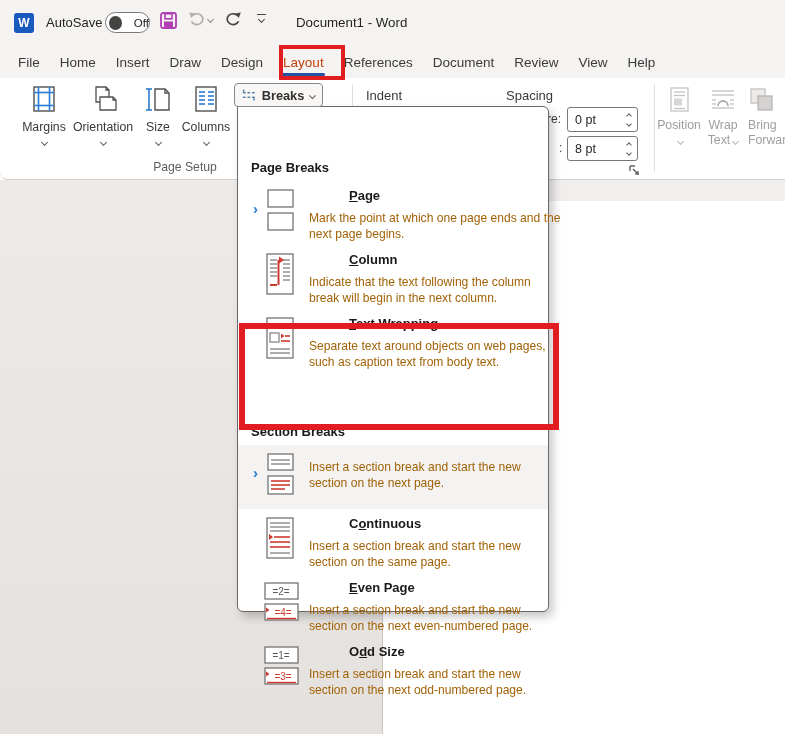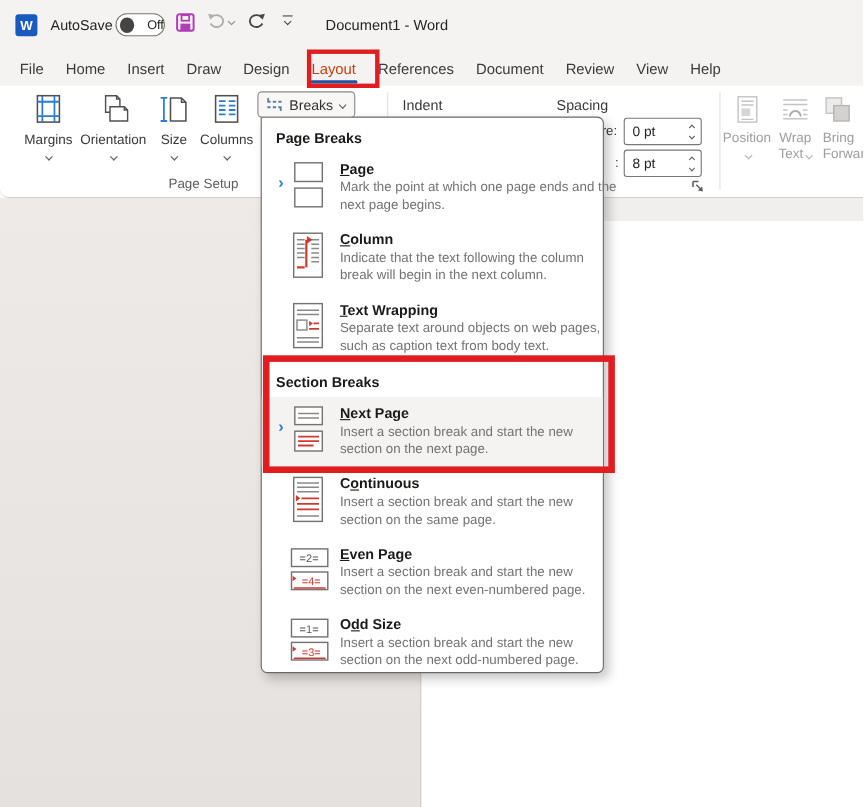--- a/index.html
+++ b/index.html
@@ -36,21 +36,21 @@
   .ribbon { position:absolute; left:0; top:78px; width:785px; height:102px; background:#fff;
     border-bottom:1px solid #d2d0ce; border-radius:0 0 0 8px; }
   .big-btn { position:absolute; top:6px; height:88px; text-align:center; color:#3b3a39; font-size:12.3px; }
   .big-btn .lbl { margin-top:3px; }
   .big-btn .cv { color:#605e5c; margin-top:4px; }
   .grp-label { position:absolute; left:145px; top:82px; width:80px; text-align:center; font-size:12.2px; color:#605e5c; }
   .vdiv { position:absolute; top:6px; width:1px; height:88px; background:#e1dfdd; }
 
   .breaks-btn { position:absolute; left:234px; top:5px; width:89px; height:24px; background:#f8f7f6;
     border:1px solid #8a8886; border-radius:4px; display:flex; align-items:center; padding:0 7px; gap:6px;
-    font-size:12.8px; color:#323130; z-index:31; }
+    font-size:12.8px; color:#323130; z-index:31;font-weight:bold; }
   .breaks-btn .cv { color:#605e5c; }
 
   .sub-label { position:absolute; font-size:13px; color:#3b3a39; }
   .frag { position:absolute; font-size:12px; color:#3b3a39; }
   .spinner { position:absolute; left:567px; width:71px; height:25px; border:1px solid #7a7876;
     border-radius:3px; background:#fff; display:flex; align-items:center; }
   .spin-val { flex:1; padding-left:7px; font-size:12.5px; color:#252423; }
   .spin-arrows { width:16px; height:100%; display:flex; flex-direction:column; align-items:center; justify-content:center; gap:4px; color:#605e5c; }
   .spin-arrows .cv { width:4px; height:4px; }
 
@@ -63,30 +63,30 @@
   .doc-left { position:absolute; left:0; top:180px; width:382px; height:554px;
     background:linear-gradient(#edeae8, #e5e1de); }
   .doc-band { position:absolute; left:382px; top:180px; width:403px; height:21px; background:#f1efee; }
   .doc-page { position:absolute; left:382px; top:201px; width:403px; height:533px; background:#fff;
     border-left:1px solid #c9c6c4; }
 
   
   .menu { position:absolute; left:237px; top:106px; width:312px; height:506px; background:#fff;
     border:1px solid #6b6967; border-radius:0 6px 6px 6px; box-shadow:4px 5px 10px rgba(0,0,0,.22);
     padding-top:6px; z-index:30; }
-  .menu-header { height:26px; padding:5px 0 0 13px; font-weight:bold; font-size:13px; color:#1b1a19; }
+  .menu-header { height:26px; padding:5px 0 0 13px; font-weight:bold; font-size:13px; color:#1b1a19;margin-top:42px; }
   .menu-header.h2 { height:30px; padding-top:9px; }
   .menu-item { height:64px; display:flex; padding:7px 8px 0 14px; gap:11px; }
   .menu-item.hl { background:#f4f3f2; }
   .icon-wrap { width:46px; flex:none; position:relative; }
   .icon-wrap svg { margin-left:11px; }
   .blue-chev { position:absolute; left:1px; top:13px; color:#2b7cd3; font-weight:bold; font-size:15px; line-height:1; }
-  .item-title { font-size:13px; font-weight:bold; color:#1b1a19; }
+  .item-title { font-size:13px; font-weight:bold; color:#1b1a19;margin-left:40px; }
   .item-title .accel { text-decoration:underline; }
-  .item-desc { font-size:12.1px; color:#737373; line-height:1.32; margin-top:2px; width:252px; }
+  .item-desc { font-size:12.1px; color:#a16207; line-height:1.32; margin-top:8px; width:252px; }
 
   .icon-label { font-size:10px; fill:#5a5856; font-family:"Liberation Sans", sans-serif; }
   .icon-label.red { fill:#cf3a30; }
 
   
   .redbox { position:absolute; pointer-events:none; z-index:50; border-style:solid; }
   .redbox1 { left:279px; top:45px; width:66px; height:35px; border-width:4px; }
   .redbox2 { left:239px; top:323px; width:320px; height:107px; border-width:6px; }
 </style>
 </head>
@@ -404,21 +404,20 @@
           </g>
           <rect x="5" y="24" width="25" height="18" fill="#fff" stroke="#767472" stroke-width="1.3"></rect>
           <g stroke="#cf3a30" stroke-width="1.6">
             <line x1="8" y1="29" x2="27" y2="29"></line>
               <line x1="8" y1="33" x2="27" y2="33"></line>
               <line x1="8" y1="37" x2="22" y2="37"></line>
           </g>
         </svg>
       </div>
       <div class="item-text">
-        <div class="item-title"><span></span><span class="accel">N</span><span>ext Page</span></div>
         <div class="item-desc">Insert a section break and start the new section on the next page.</div>
       </div>
     </div>
 
     <div class="menu-item">
       <div class="icon-wrap">
         <svg width="34" height="44" viewBox="0 0 34 44">
           <rect x="4" y="2" width="26" height="40" fill="#fff" stroke="#767472" stroke-width="1.3"></rect>
           <g stroke="#8a8886" stroke-width="1.4">
             <line x1="7" y1="7" x2="27" y2="7"></line>

